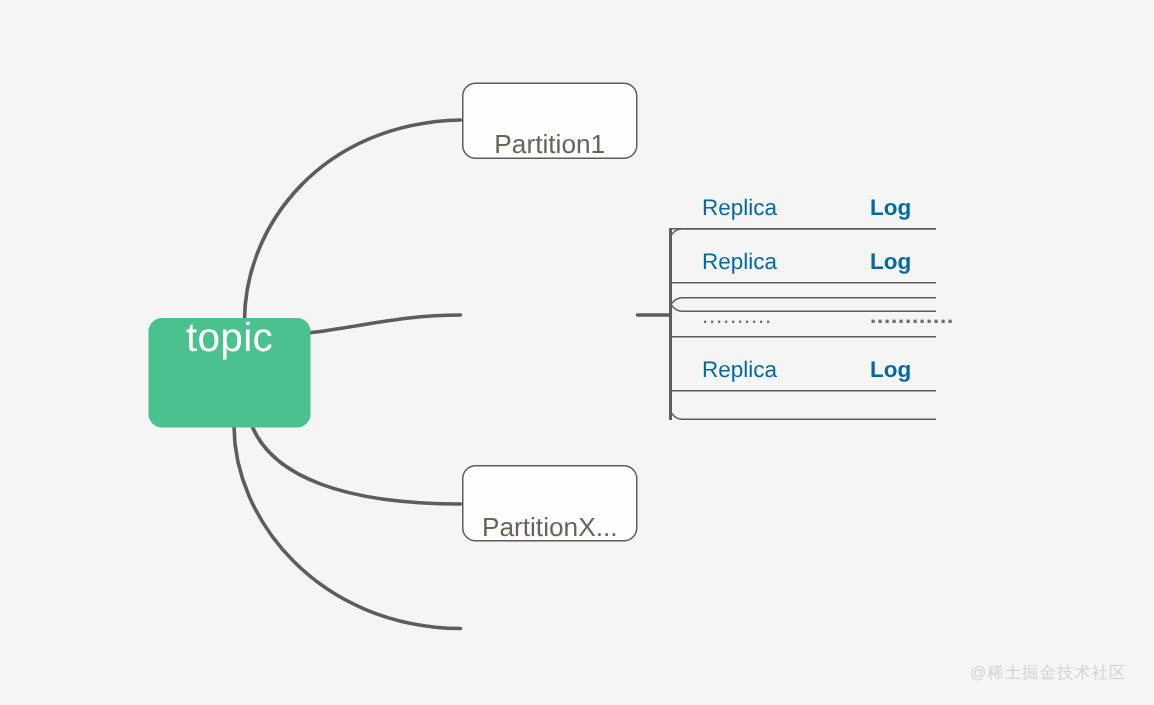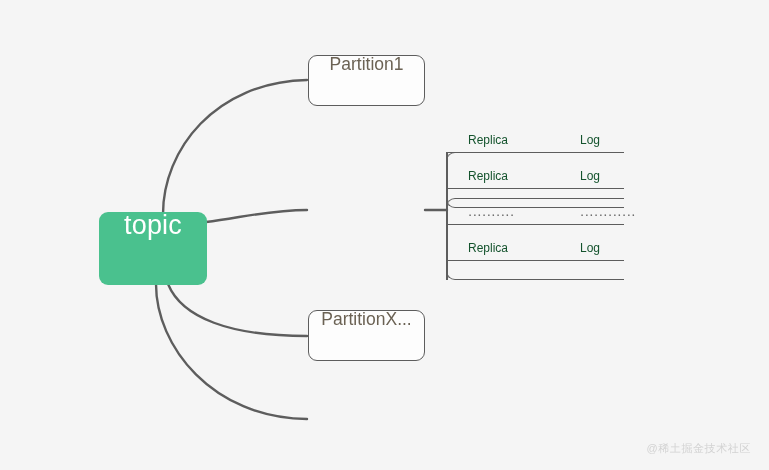--- a/index.html
+++ b/index.html
@@ -52,21 +52,21 @@
   .partition-node {
     position: absolute;
     left: 308px;
     width: 117px;
     height: 51px;
     background: #fdfdfd;
     border: 1.3px solid #5d5d5d;
     border-radius: 9px;
     box-sizing: border-box;
     display: flex;
-    align-items: flex-start;
+    align-items: flex-end;
     justify-content: center;
     z-index: 3;
   }
   .partition-node .partition-label {
     color: #6b6254;
     font-size: 17.5px;
     line-height: 1;
     white-space: nowrap;
   }
   .p1 { top: 55px; }
@@ -119,34 +119,35 @@
     display: flex;
     align-items: center;
     box-sizing: border-box;
     border-bottom: 1.3px solid #5d5d5d;
   }
   .rt-row-0 { top: -19px; }
   .rt-row-1 { top: 17px; }
   .rt-row-2 { top: 53px; }
   .rt-row-3 { top: 89px; }
   .rt-cell {
-    color: #14532d;
-    font-size: 12px;
+    color: #0369a1;
+    font-size: 15px;
     line-height: 1;
     white-space: nowrap;
   }
   .rt-cell-replica {
     position: absolute;
     left: 22px;
     bottom: 6px;
   }
   .rt-cell-log {
     position: absolute;
     left: 134px;
     bottom: 6px;
+    font-weight: bold;
   }
   .rt-cell-dots {
     color: #6e6e6e;
     font-size: 15px;
     letter-spacing: 0.5px;
   }
   
   .rt-stem {
     position: absolute;
     left: 446px;

